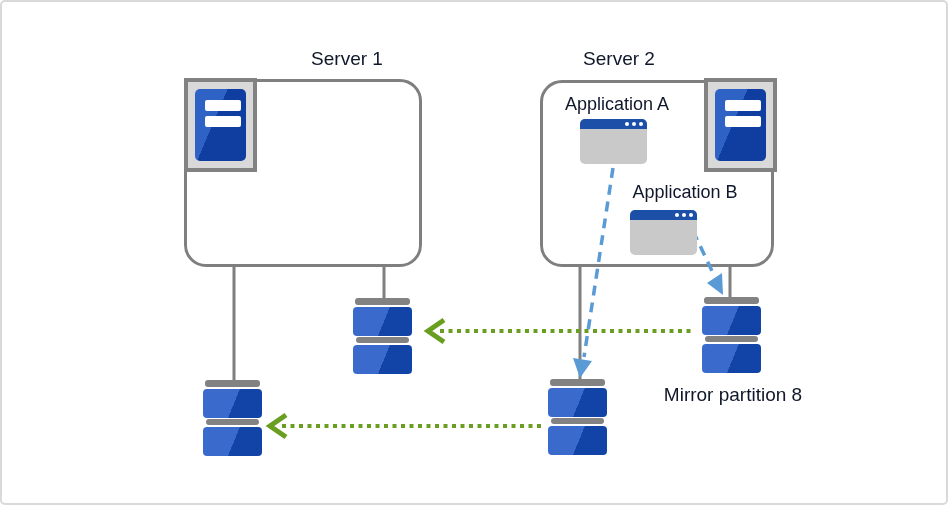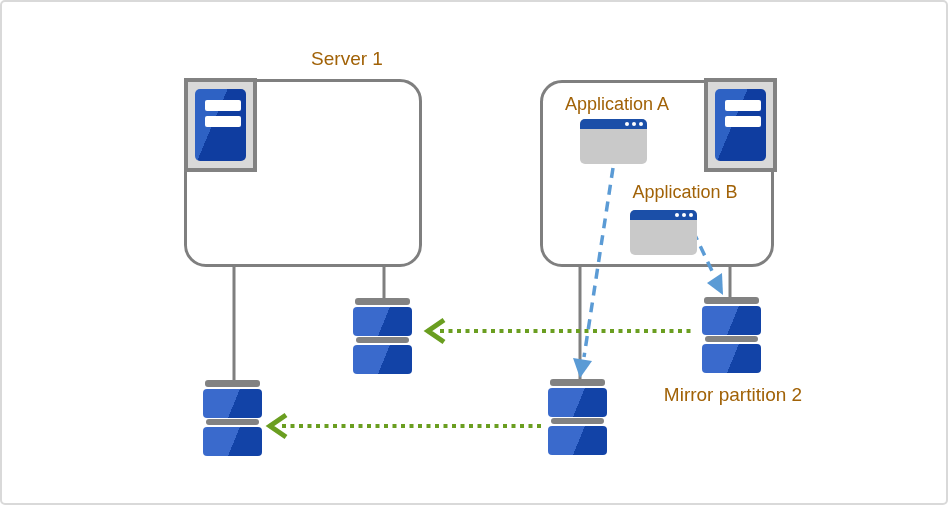--- a/index.html
+++ b/index.html
@@ -1,19 +1,19 @@
 <!DOCTYPE html>
 <html><head>
 <meta charset="utf-8">
 <style>
   html,body { margin:0; padding:0; background:#ffffff; }
   .canvas {
     position:relative; width:948px; height:505px; box-sizing:border-box;
     background:#ffffff; border:2px solid #d9d9d9; border-radius:5px;
-    font-family:"Liberation Sans", sans-serif; color:#a16207; overflow:hidden;
+    font-family:"Liberation Sans", sans-serif; color:#0f172a; overflow:hidden;
   }
   .lbl { position:absolute; font-size:19px; line-height:21px; text-align:center; white-space:nowrap; z-index:6; }
 
   
   .server-box { position:absolute; box-sizing:border-box; border:3px solid #7f7f7f; border-radius:22px; background:transparent; z-index:1; }
   #server1-box { left:182px; top:77px; width:238px; height:188px; }
   #server2-box { left:538px; top:78px; width:234px; height:187px; }
 
   
   .server-icon { position:absolute; box-sizing:border-box; width:73px; height:94px; background:#d9d9d9; border:4px solid #828282; z-index:3; }
@@ -137,17 +137,18 @@
     <div class="block"></div>
   </div>
   <div class="disk" id="disk-mirror2">
     <div class="cap"></div>
     <div class="block"></div>
     <div class="bar"></div>
     <div class="block"></div>
   </div>
 
   <div class="lbl" id="lbl-server1">Server 1</div>
+  <div class="lbl" id="lbl-server2">Server 2</div>
   <div class="lbl" id="lbl-app-a">Application A</div>
   <div class="lbl" id="lbl-app-b">Application B</div>
-  <div class="lbl" id="lbl-mirror2">Mirror partition 2</div>
+  <div class="lbl" id="lbl-mirror2">Mirror partition 8</div>
 
 </div>
 
 </body></html>

